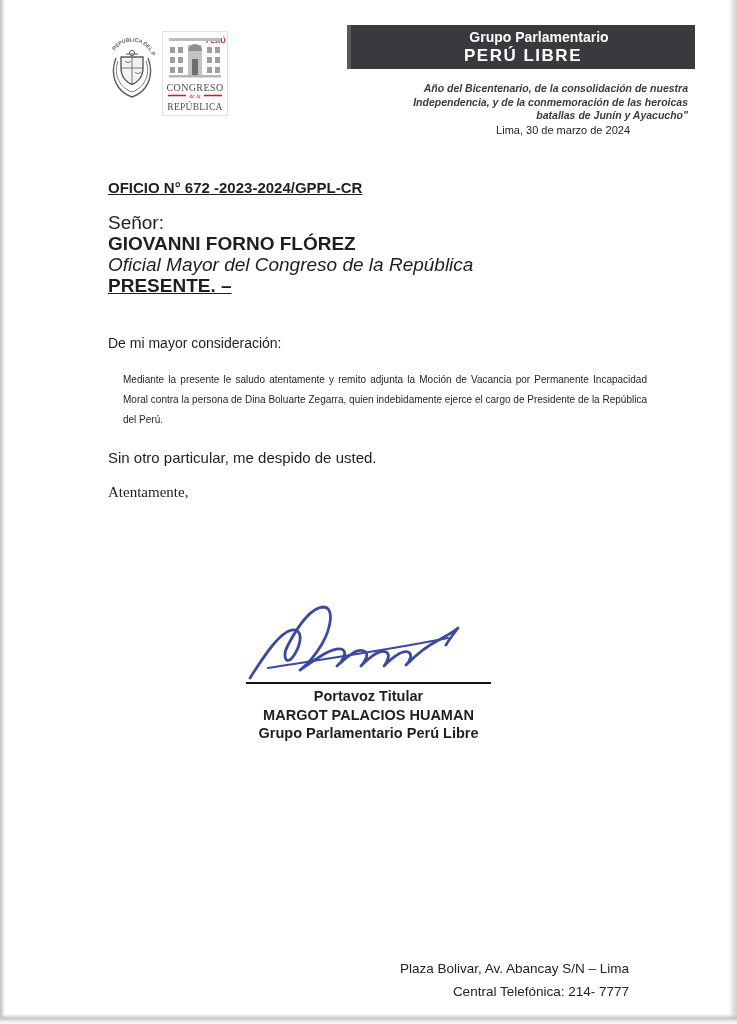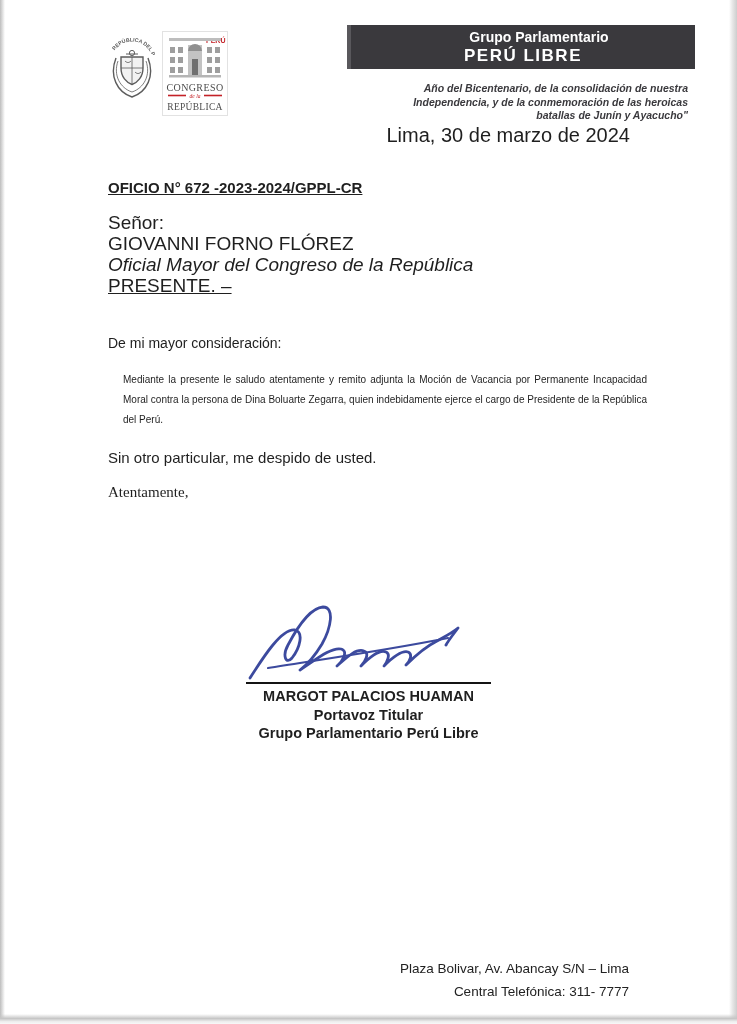--- a/index.html
+++ b/index.html
@@ -23,28 +23,28 @@
     background:#3a393d;color:#ffffff;text-align:center;
     display:flex;flex-direction:column;justify-content:center;gap:1px;
     border-left:4px solid #59585c;box-sizing:border-box;
   }
   .banner .l1{font-size:14px;font-weight:bold;padding-left:32px;}
   .banner .l2{font-size:17px;font-weight:bold;letter-spacing:1.5px;}
   .motto{
     position:absolute;left:358px;top:82px;width:330px;text-align:right;
     font-size:10.5px;line-height:13.5px;font-style:italic;font-weight:bold;color:#3a393d;
   }
-  .date{position:absolute;right:107px;top:124px;font-size:20px;}
+  .date{position:absolute;right:107px;top:124px;font-size:11px;}
 
   
   .reference{position:absolute;left:108px;top:179px;font-size:15px;font-weight:bold;text-decoration:underline;}
   .addressee{position:absolute;left:108px;top:212px;font-size:19px;line-height:21px;}
-  .addressee .name{font-weight:normal;}
+  .addressee .name{font-weight:bold;}
   .addressee .title{font-style:italic;}
-  .addressee .presente{font-weight:normal;text-decoration:underline;}
+  .addressee .presente{font-weight:bold;text-decoration:underline;}
   .greeting{position:absolute;left:108px;top:335px;font-size:14px;}
   .body-par{
     position:absolute;left:123px;top:370px;width:524px;
     font-size:10px;line-height:20px;text-align:justify;
   }
   .closing{position:absolute;left:108px;top:449px;font-size:15px;}
   .farewell{position:absolute;left:108px;top:484px;font-size:15px;font-family:Liberation Serif, serif;}
 
   
   .sig-image{position:absolute;left:238px;top:598px;}
@@ -151,26 +151,26 @@
         <path d="M12,80 C26,58 44,30 57,32 C66,34 62,50 54,60 C48,67 44,58 50,47 C60,28 72,10 85,9 C97,9 93,30 84,46 C78,56 70,66 62,72
                  C80,60 94,49 103,51 C111,53 104,64 99,68 C108,60 118,50 126,53 C132,55 127,64 123,68
                  C131,60 141,51 148,54 C153,56 149,64 146,68 C153,61 163,52 170,54 C175,56 172,63 168,67
                  C177,58 189,48 199,43 C206,39 214,35 220,30 C214,38 210,43 208,47"></path>
         <path d="M30,70 C80,62 150,52 210,40" stroke-width="2.2"></path>
       </g>
     </svg>
   </div>
 
   <div class="sig-block">
+    <div>Portavoz Titular</div>
     <div>MARGOT PALACIOS HUAMAN</div>
-    <div>Portavoz Titular</div>
     <div>Grupo Parlamentario Perú Libre</div>
   </div>
 
   <div class="footer">
     <div>Plaza Bolivar, Av. Abancay S/N – Lima</div>
-    <div>Central Telefónica: 311- 7777</div>
+    <div>Central Telefónica: 214- 7777</div>
   </div>
 
   <div class="edge-left"></div>
   <div class="edge-right"></div>
   <div class="edge-bottom"></div>
 </div>
 
 </body></html>

